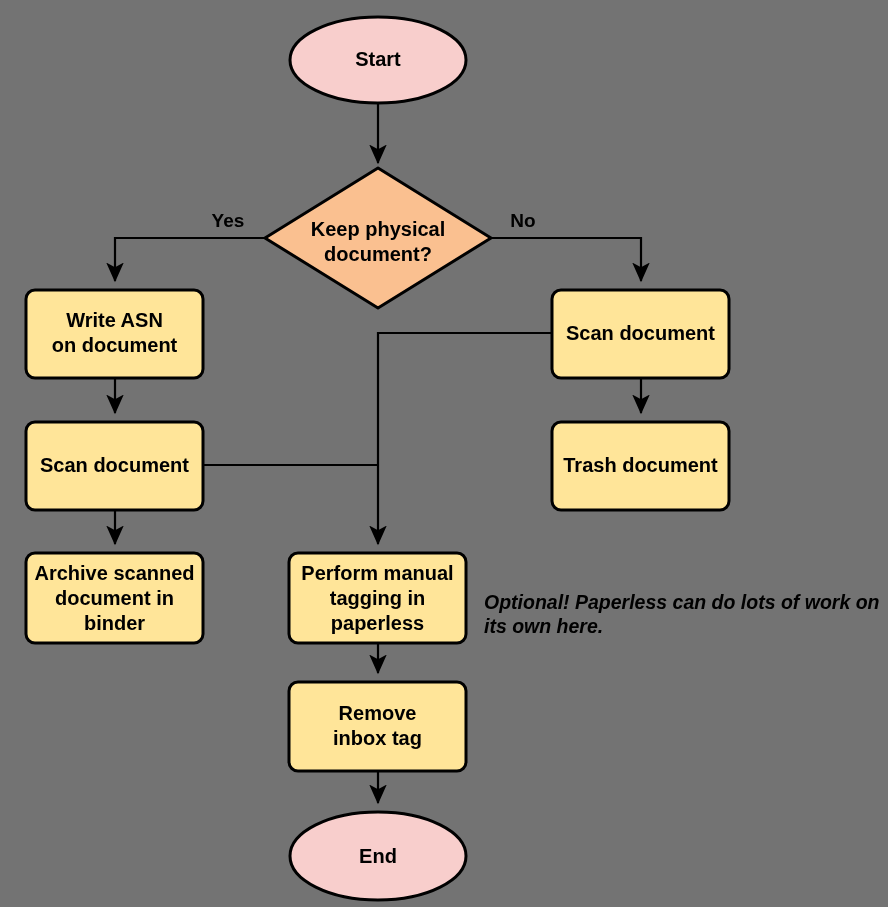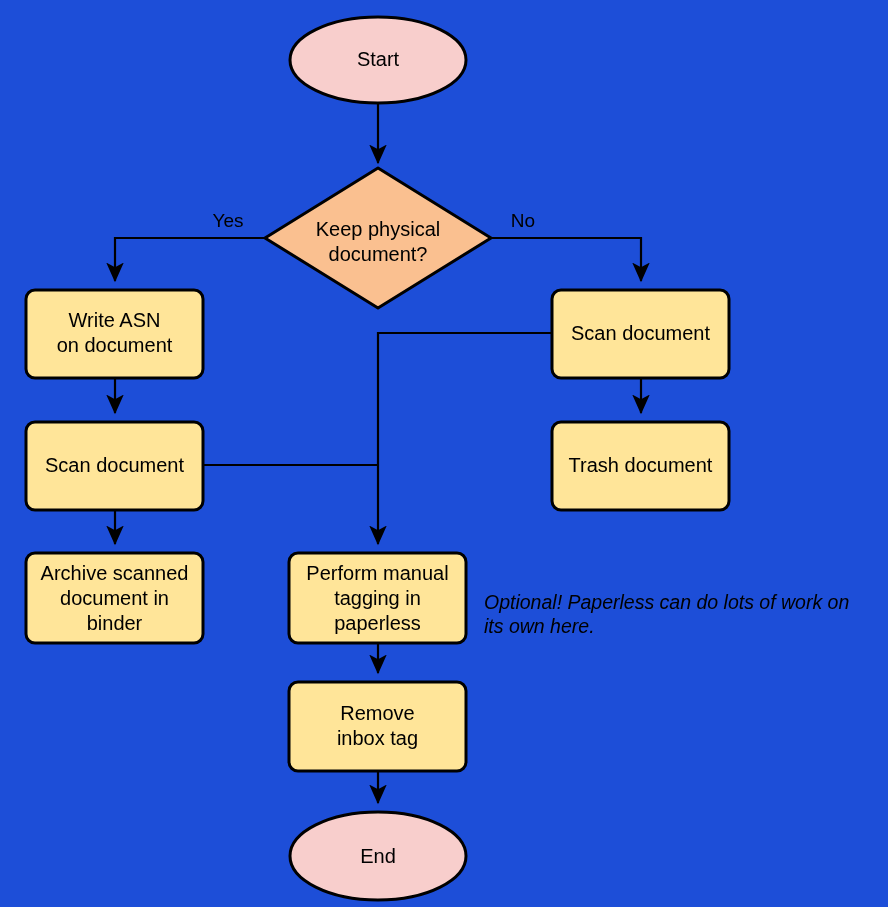--- a/index.html
+++ b/index.html
@@ -10,21 +10,22 @@
   body {
     width: 888px;
     height: 907px;
     font-family: "Liberation Sans", sans-serif;
     overflow: hidden;
   }
   #flowchart-root {
     position: relative;
     width: 888px;
     height: 907px;
-    background: #1d4ed8;
+    background: #737373;
+    font-weight: bold;
   }
   svg.diagram-layer {
     position: absolute;
     top: 0;
     left: 0;
     width: 888px;
     height: 907px;
   }
   .node-shape {
     stroke: #000000;

